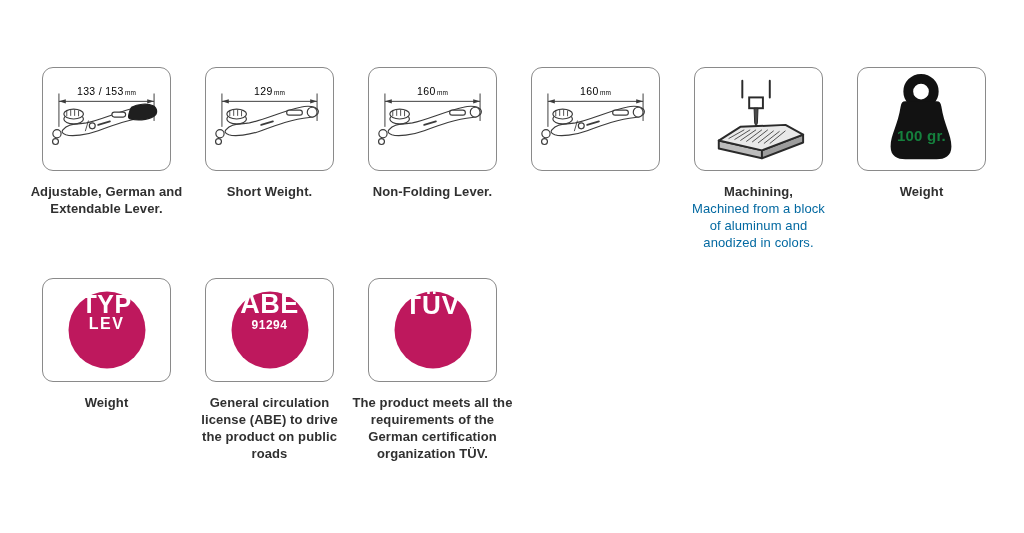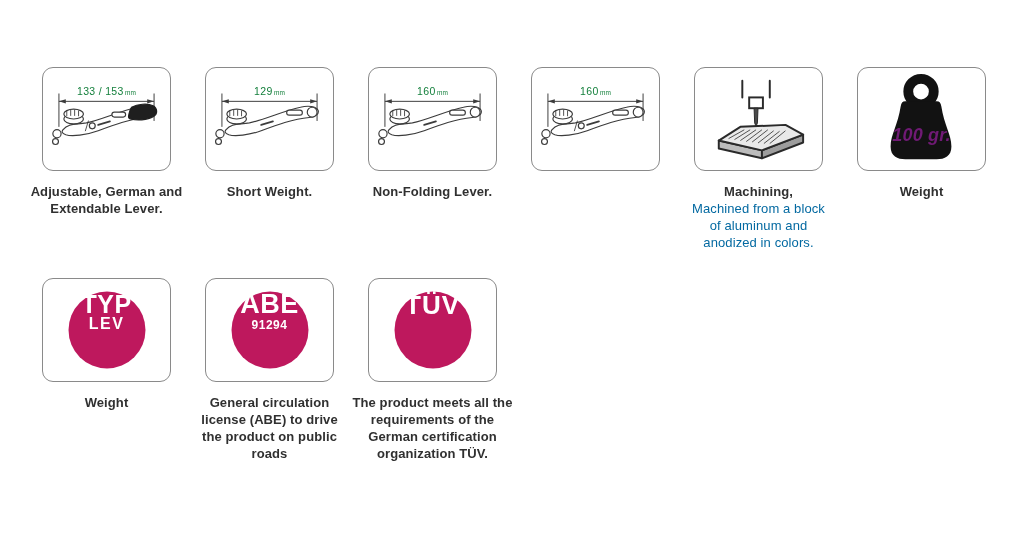--- a/index.html
+++ b/index.html
@@ -38,21 +38,21 @@
     width:142px;
     margin:0 auto;
     font-weight:400;
     color:#0369a1;
   }
   
   .dim{
     position:absolute;left:0;right:0;top:17px;
     display:flex;justify-content:center;align-items:baseline;
     z-index:2;
-    color:#15803d;
+    color:#000000;
   }
   .dim-num{font-size:10.5px;font-weight:500;letter-spacing:.3px;}
   .dim-unit{font-size:6.5px;margin-left:1.5px;}
   
   .dimline line{stroke:#3c3c3c;stroke-width:1;}
   .dimline polygon{fill:#3c3c3c;}
   .lever path,.lever ellipse,.lever circle,.lever rect{
     stroke:#3c3c3c;stroke-width:1.2;fill:#ffffff;stroke-linejoin:round;stroke-linecap:round;
   }
   .lever .hatch{fill:none;stroke-width:.9;}
@@ -66,22 +66,22 @@
   .mach .face-left{fill:#bcbcbc;stroke:#2a2a2a;stroke-width:2;stroke-linejoin:round;}
   .mach .face-right{fill:#9d9d9d;stroke:#2a2a2a;stroke-width:2;stroke-linejoin:round;}
   .mach .hatches{stroke:#4f4f4f;stroke-width:1;fill:none;}
   
   .weight-ring{fill:none;stroke:#121212;stroke-width:10;}
   .weight-body{fill:#121212;stroke:none;}
   .weight-label{
     position:absolute;left:0;right:0;top:67px;
     transform:translateY(-50%);
     text-align:center;
-    color:#701a75;
-    font-size:18px;font-weight:800;font-style:italic;
+    color:#15803d;
+    font-size:15px;font-weight:800;
     letter-spacing:.2px;
     z-index:2;
   }
   
   .badge-circle{
     position:absolute;left:50%;top:50%;
     transform:translate(-50%,-50%);
     width:77px;height:77px;border-radius:50%;
     background:#be185d;color:#ffffff;
     display:flex;flex-direction:column;align-items:center;justify-content:flex-start;

